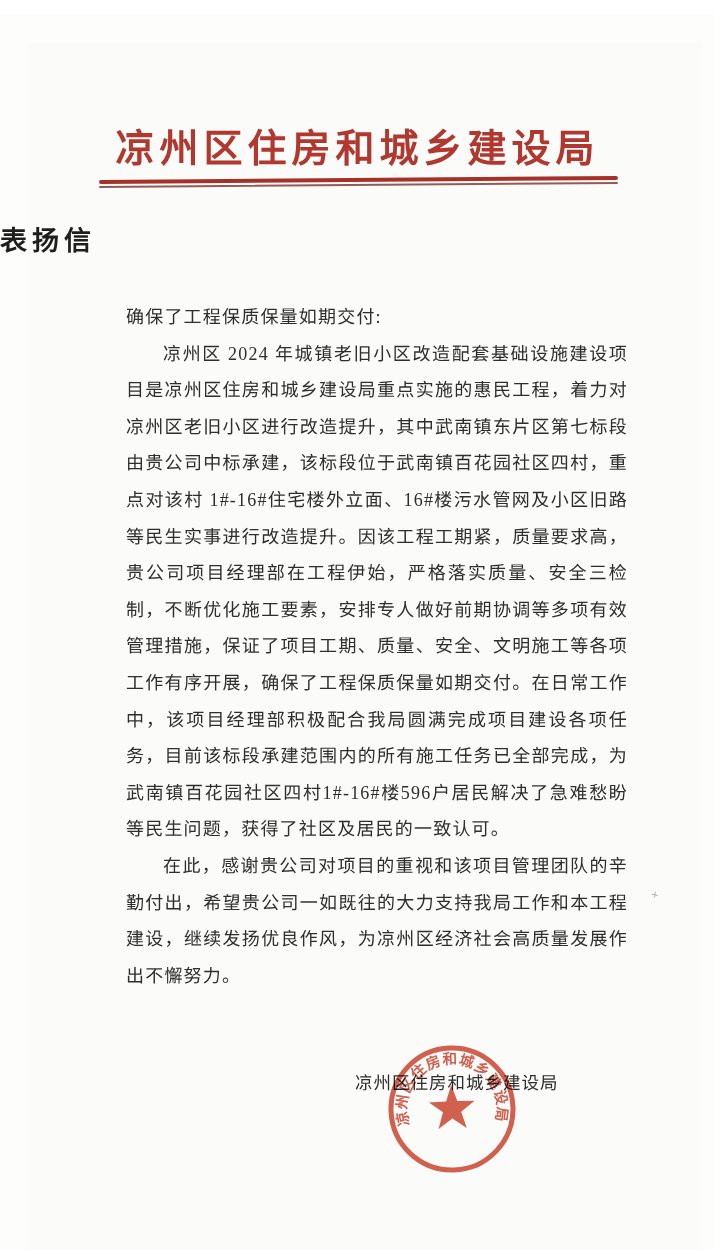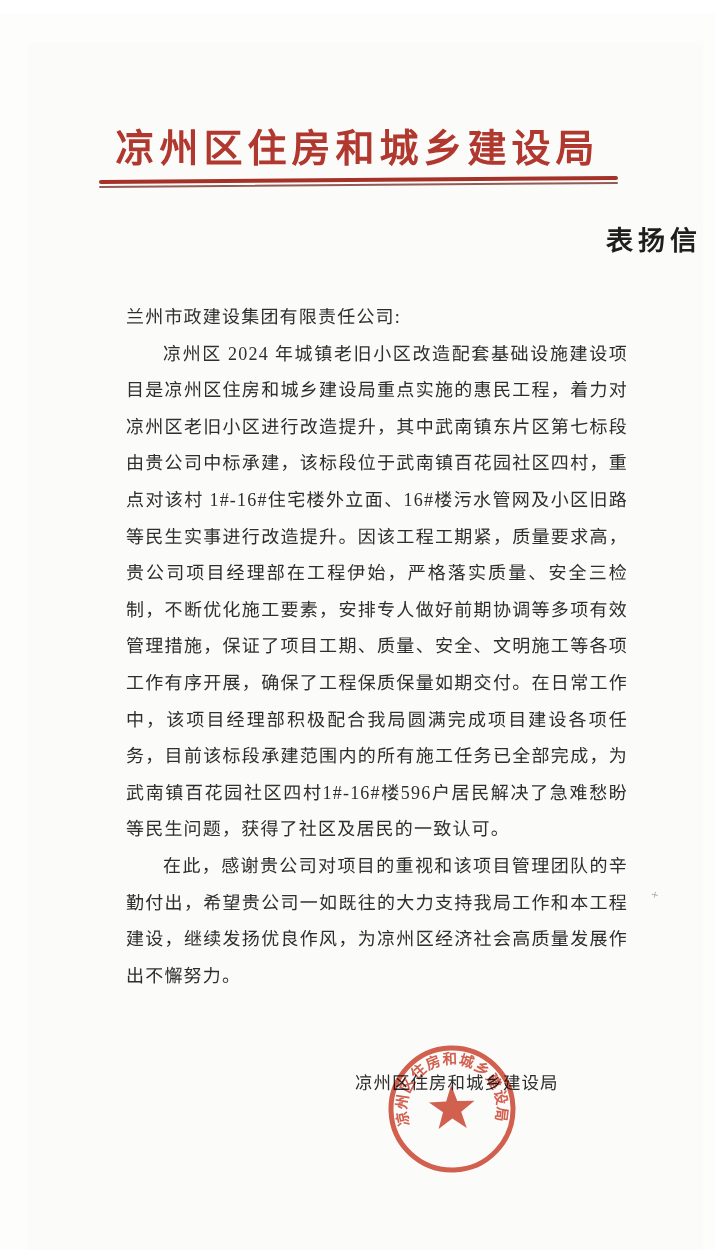--- a/index.html
+++ b/index.html
@@ -26,21 +26,21 @@
     white-space:nowrap;
   }
   .letterhead-rule{
     position:absolute;top:165px;left:99px;width:519px;
     transform:rotate(-0.45deg);
   }
   .letterhead-rule .thick{height:4px;background:#a53228;border-radius:2px;}
   .letterhead-rule .thin{height:2px;margin-top:2px;background:#6e2620;opacity:.75;border-radius:1px;}
   .letter-title{
     position:absolute;top:206px;left:0;width:702px;
-    text-align:right;
+    text-align:left;
     color:#1e1e1e;
     font-size:27px;
     font-weight:bold;
     letter-spacing:5px;
   }
   .letter-body{
     position:absolute;top:286px;left:126px;width:502px;
     color:#2e2e2e;
     font-size:18px;
     line-height:36.6px;
@@ -82,21 +82,21 @@
   <div class="letterhead-title">凉州区住房和城乡建设局</div>
 
   <div class="letterhead-rule">
     <div class="thick"></div>
     <div class="thin"></div>
   </div>
 
   <div class="letter-title">表扬信</div>
 
   <div class="letter-body">
-    <p>兰州市政建设集团有限责任公司:</p>
+    <p>确保了工程保质保量如期交付:</p>
     <p class="indent">凉州区 2024 年城镇老旧小区改造配套基础设施建设项目是凉州区住房和城乡建设局重点实施的惠民工程，着力对凉州区老旧小区进行改造提升，其中武南镇东片区第七标段由贵公司中标承建，该标段位于武南镇百花园社区四村，重点对该村 1#-16#住宅楼外立面、16#楼污水管网及小区旧路等民生实事进行改造提升。因该工程工期紧，质量要求高，贵公司项目经理部在工程伊始，严格落实质量、安全三检制，不断优化施工要素，安排专人做好前期协调等多项有效管理措施，保证了项目工期、质量、安全、文明施工等各项工作有序开展，确保了工程保质保量如期交付。在日常工作中，该项目经理部积极配合我局圆满完成项目建设各项任务，目前该标段承建范围内的所有施工任务已全部完成，为武南镇百花园社区四村1#-16#楼596户居民解决了急难愁盼等民生问题，获得了社区及居民的一致认可。</p>
     <p class="indent">在此，感谢贵公司对项目的重视和该项目管理团队的辛勤付出，希望贵公司一如既往的大力支持我局工作和本工程建设，继续发扬优良作风，为凉州区经济社会高质量发展作出不懈努力。</p>
   </div>
 
   <div class="signature-org">凉州区住房和城乡建设局</div>
 
 
   <svg class="seal" viewBox="0 0 140 140">
     <circle cx="70" cy="70" r="61" fill="none" stroke="#cf4936" stroke-width="5"></circle>
     <polygon points="70,46 75.6,62.2 92.8,62.6 79.1,73 84.1,89.4 70,79.6 55.9,89.4 60.9,73 47.2,62.6 64.4,62.2" fill="#cf4936"></polygon>

